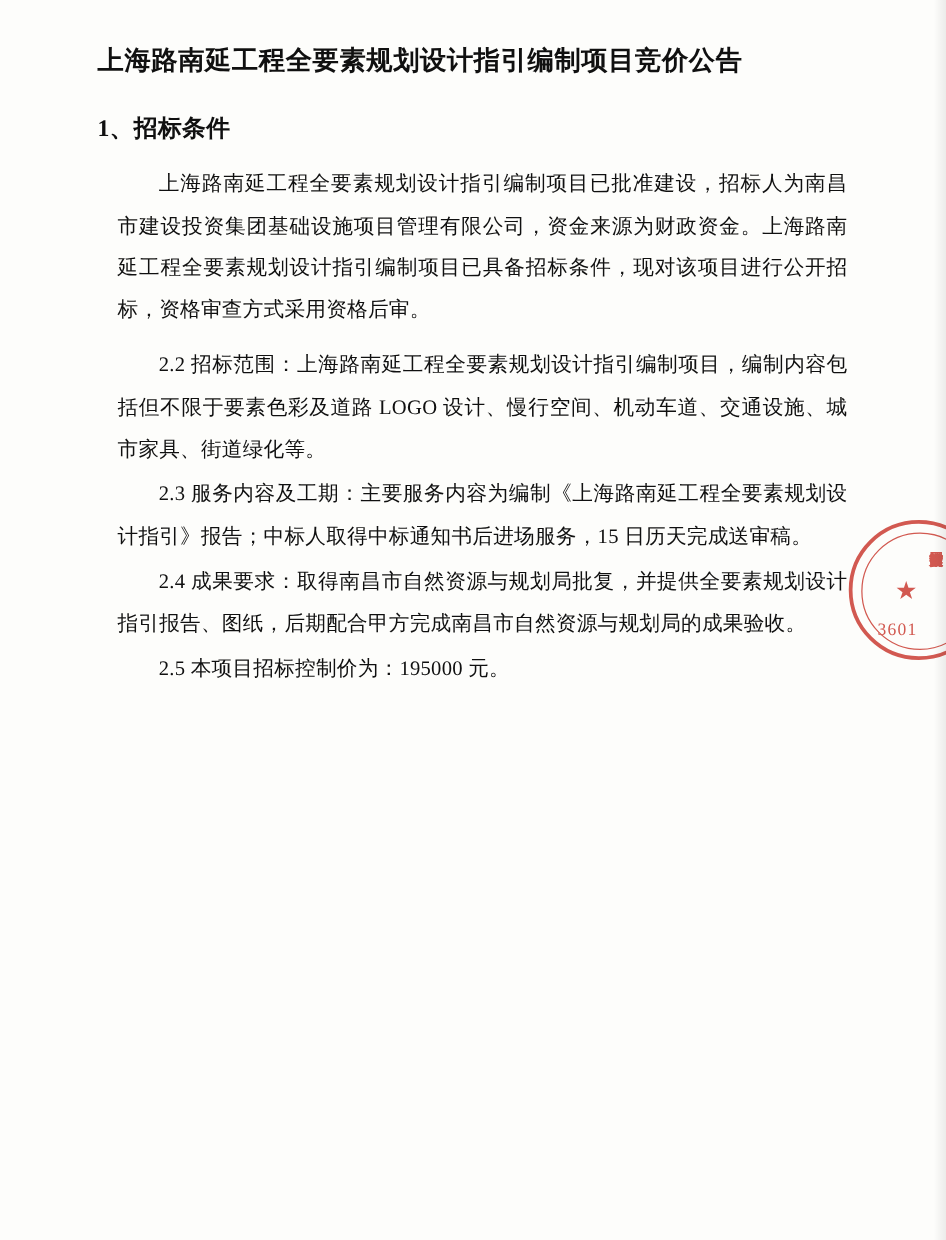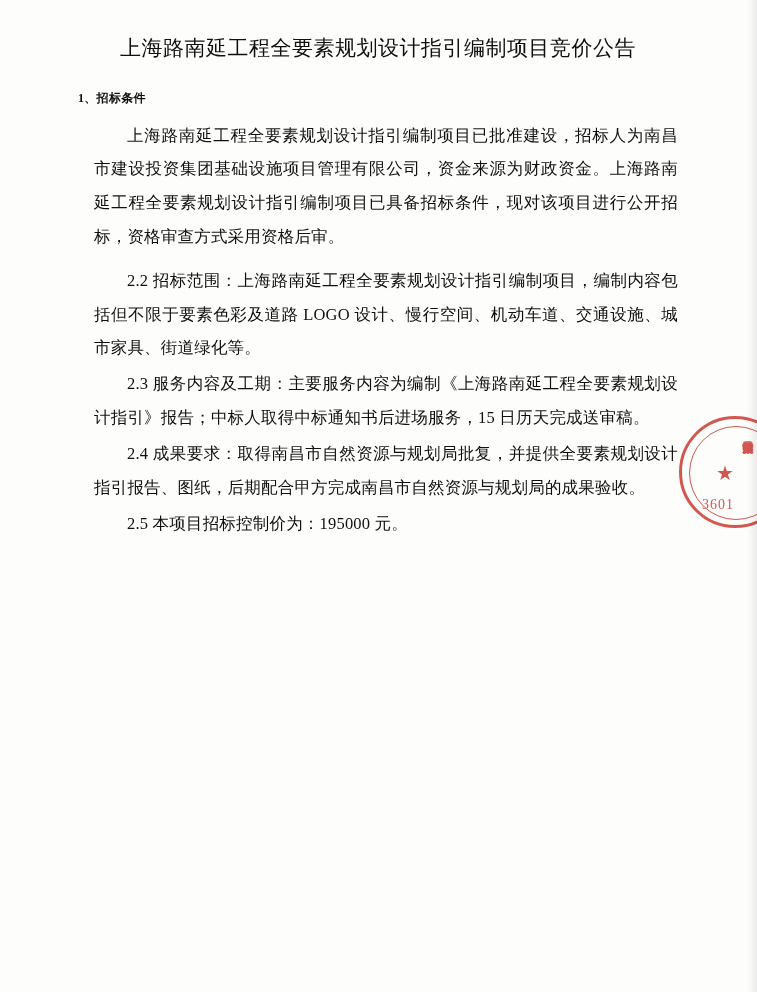--- a/index.html
+++ b/index.html
@@ -22,30 +22,29 @@
     height: 992px;
     background: #fdfdfb;
   }
   .content {
     position: absolute;
     left: 78px;
     top: 22px;
     width: 600px;
   }
   .doc-title {
-    text-align: center;
     font-size: 21px;
-    font-weight: normal;
+    font-weight: bold;
     letter-spacing: 0.5px;
     margin: 12px 0 26px 0;
     line-height: 1.4;
     font-family: "Liberation Serif", "DejaVu Serif", serif;
   }
   .section-heading {
-    font-size: 12px;
+    font-size: 19px;
     font-weight: bold;
     margin: 18px 0 10px 0;
     line-height: 1.6;
     letter-spacing: 0.3px;
   }
   .para {
     font-size: 16.5px;
     line-height: 2.05;
     text-align: justify;
     text-justify: inter-ideograph;

